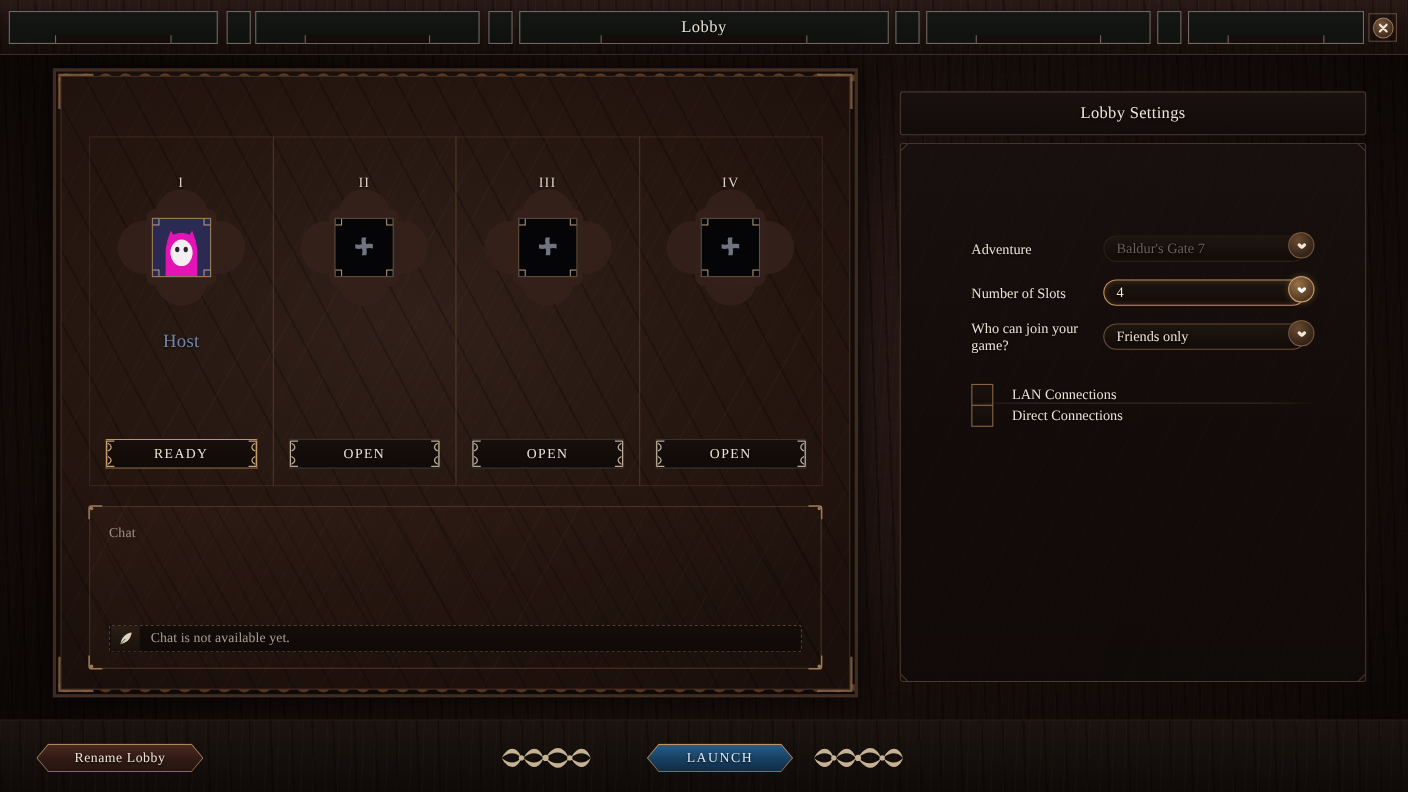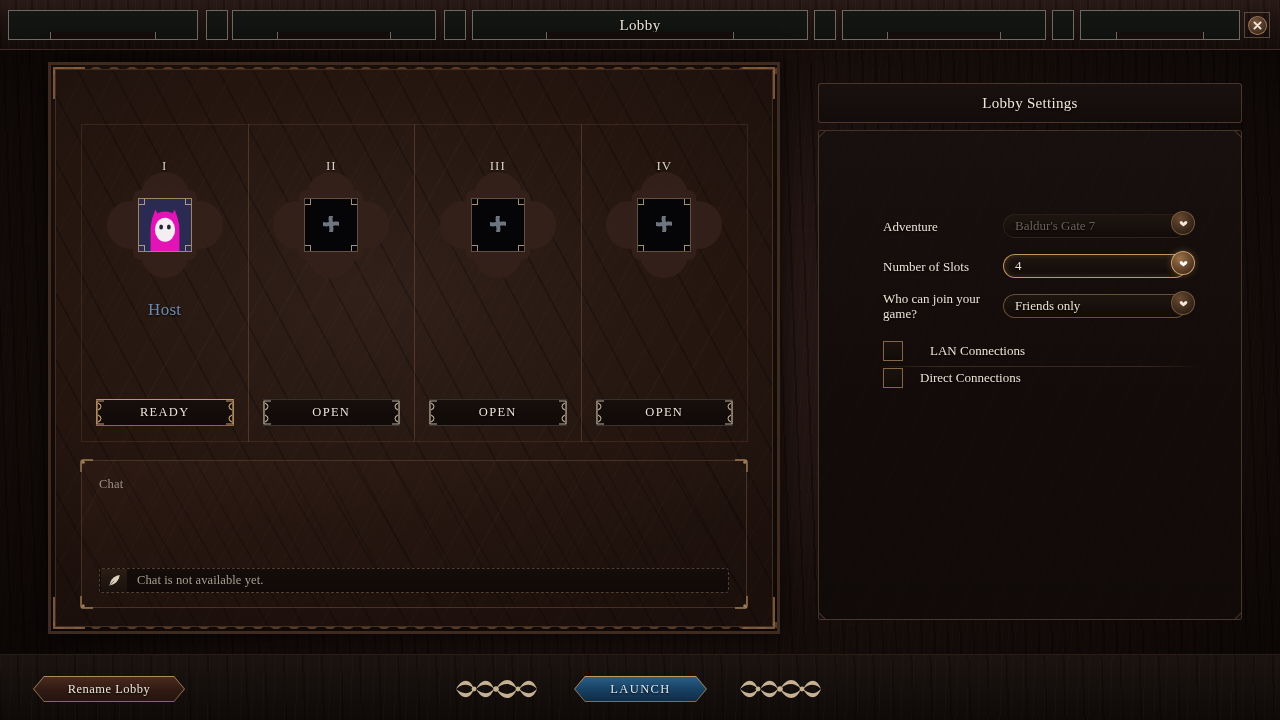--- a/index.html
+++ b/index.html
@@ -369,21 +369,21 @@
   }
   .btn-rename{
     left:33px; bottom:18px; width:152px;
     background: linear-gradient(180deg,#b08b5e 0%, #8a6a46 100%);
   }
   .btn-rename .hx-in{
     background: linear-gradient(180deg,#4a2a1e 0%, #301a13 55%, #26140f 100%);
   }
   .btn-rename .hlabel{ color:#efe5d6; }
   .btn-launch{
-    left:574px; bottom:18px; width:133px;
+    left:588px; bottom:18px; width:133px;
     background: linear-gradient(180deg,#c09a68 0%, #8a6a46 100%);
   }
   .btn-launch .hx-in{
     background: linear-gradient(180deg,#2a5d86 0%, #174163 52%, #0f2c46 100%);
   }
   .btn-launch .hlabel{ color:#dceaf6; letter-spacing:1.4px; }
 
   .filigree{
     position:absolute; bottom:16px; height:30px; width:92px;
     color:#c6b193;
@@ -737,21 +737,21 @@
         <div class="sfield-box"></div>
         <span class="sval">Friends only</span>
         <span class="chev-btn">
           <svg viewBox="0 0 12 12" width="11" height="11">
               <path d="M2 4.2 c1.2 -1.6 2.6 -.8 4 1.2 c1.4 -2 2.8 -2.8 4 -1.2 c1 1.4 -1.6 3.8 -4 5 c-2.4 -1.2 -5 -3.6 -4 -5 z" fill="#f0e7d8"></path>
             </svg>
         </span>
       </div>
     </div>
 
-    <div class="srow checkrow" style="top:205px;gap:10px;">
+    <div class="srow checkrow" style="top:213px;">
       <span class="cbox"></span>
       <span class="clabel">LAN Connections</span>
     </div>
     <div class="srow-sep" style="top:235px;"></div>
 
     <div class="srow checkrow" style="top:232px;">
       <span class="cbox"></span>
       <span class="clabel">Direct Connections</span>
     </div>
   </div>

